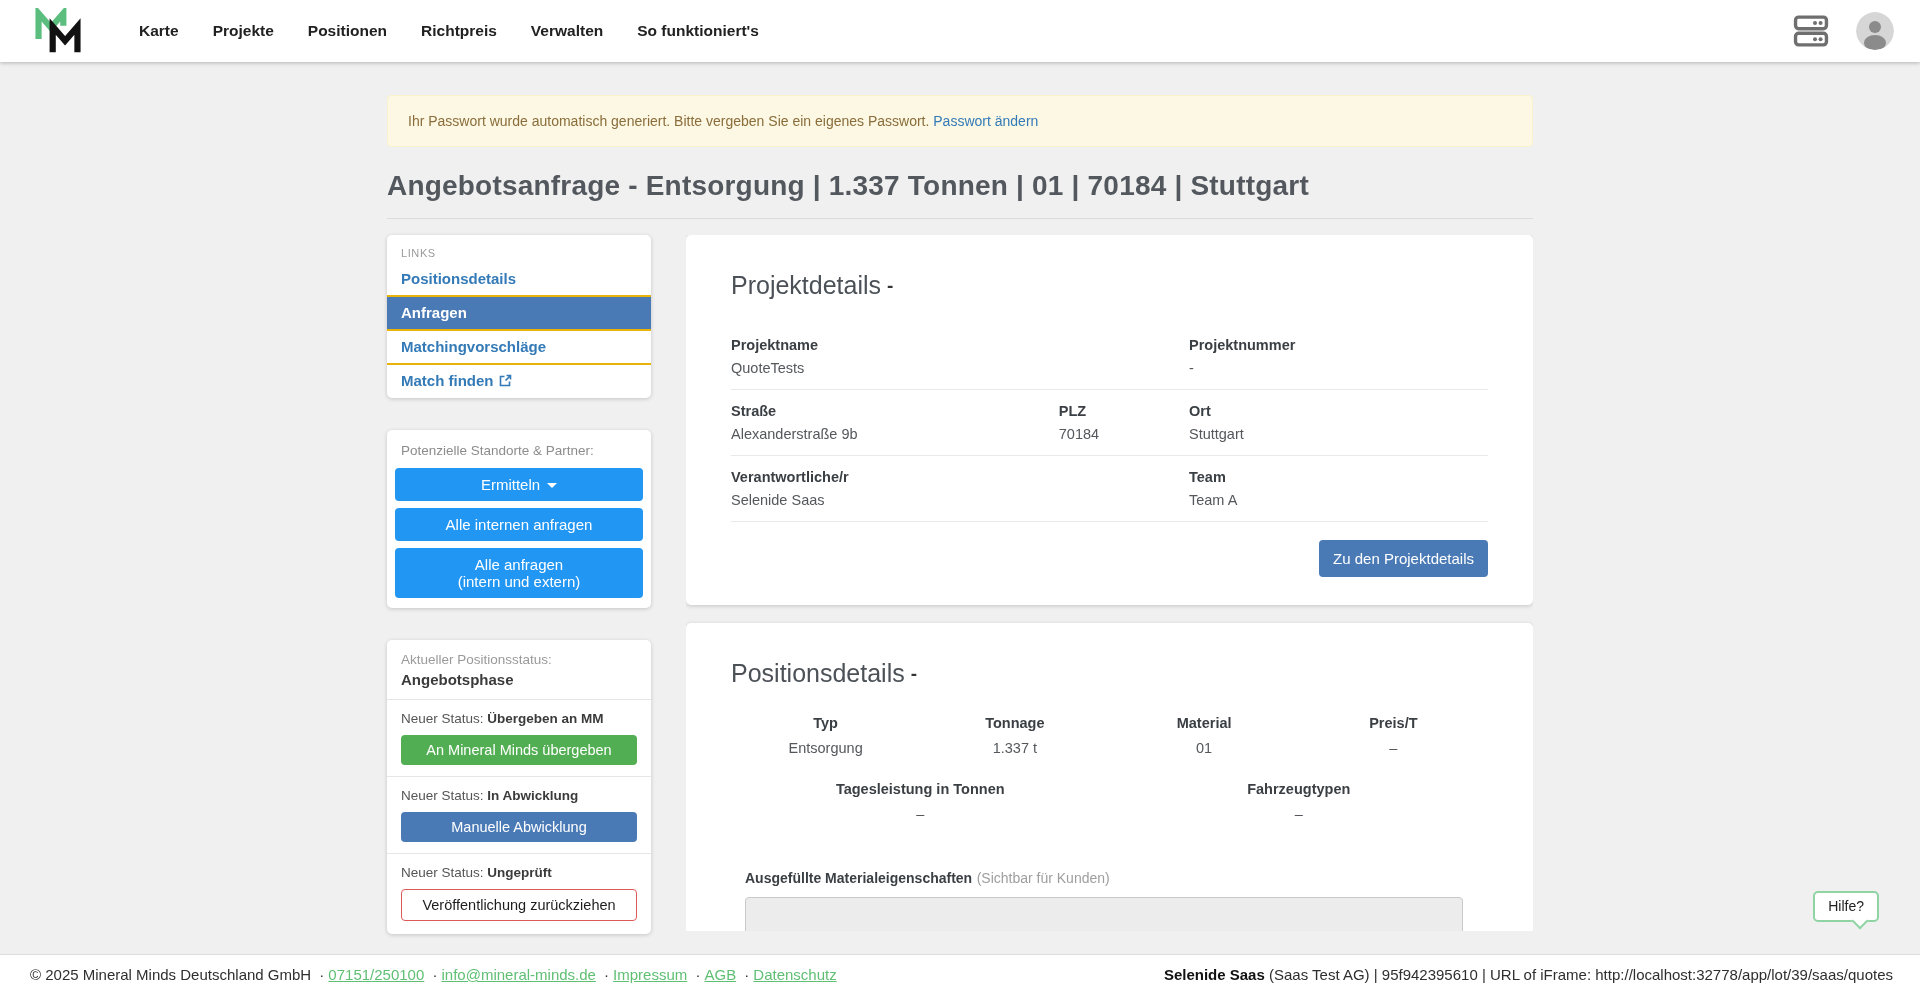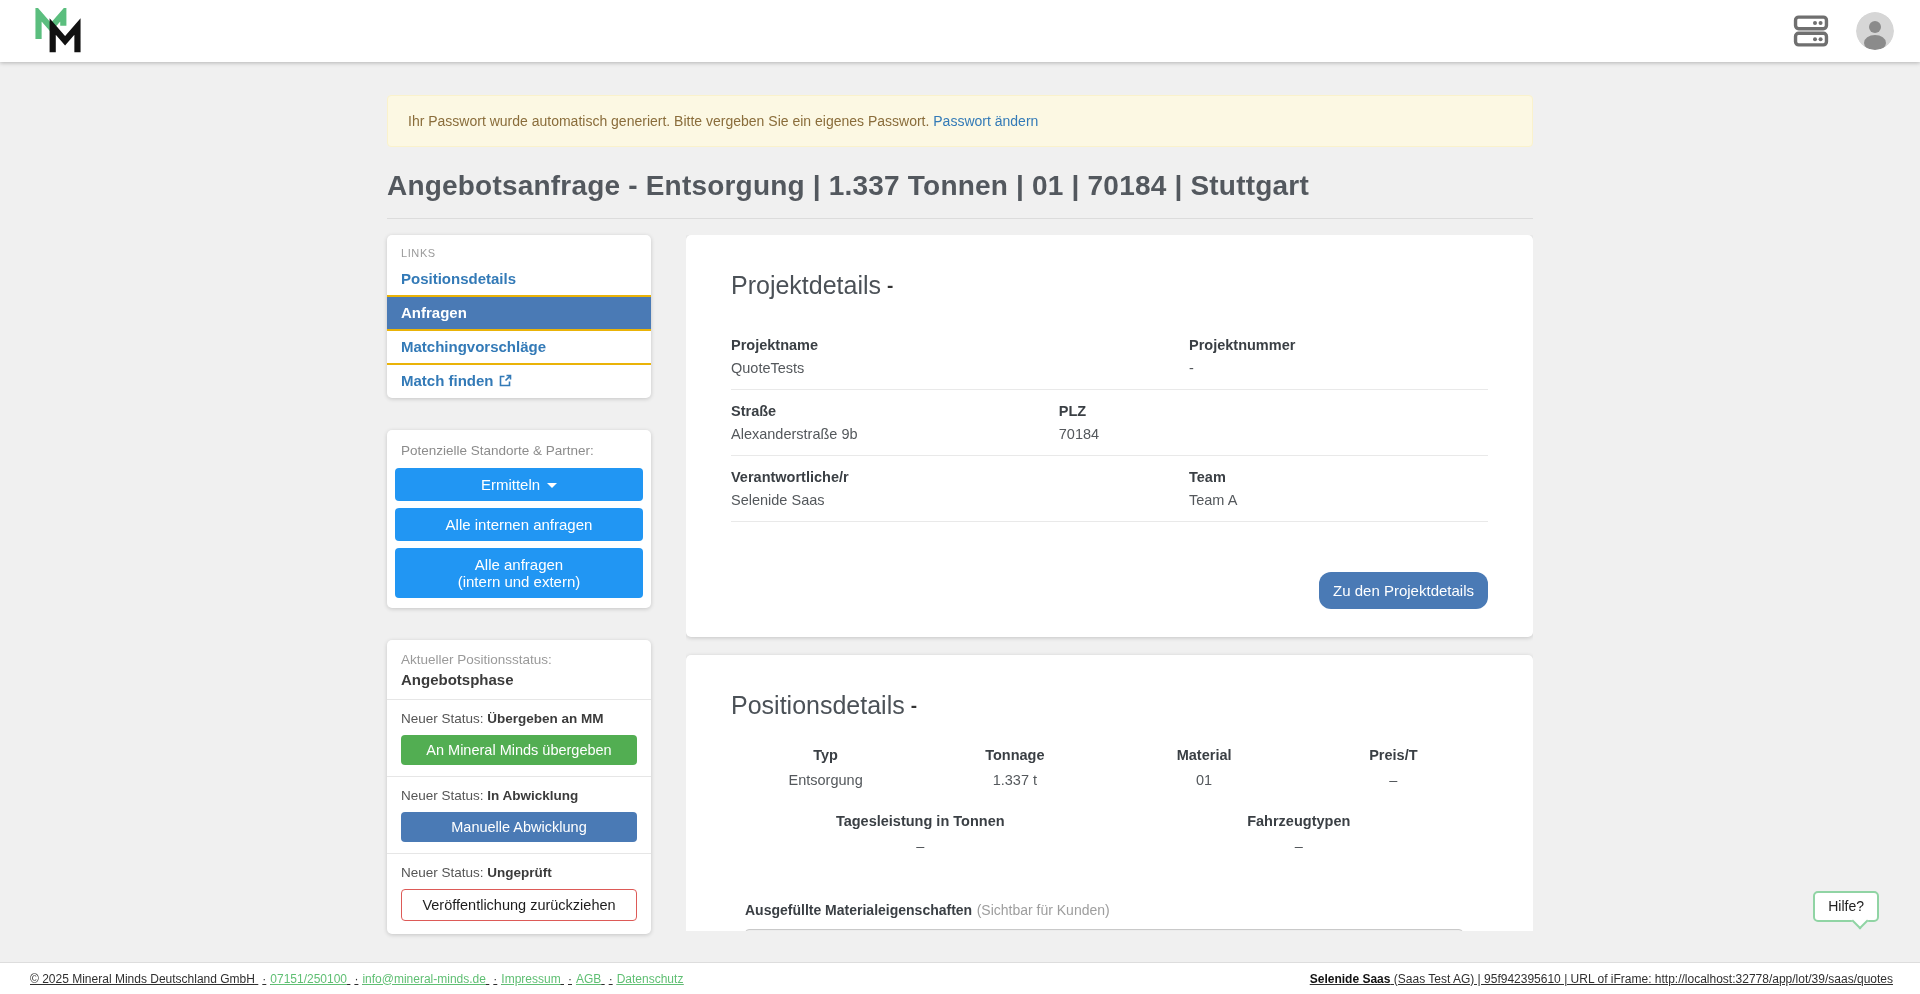--- a/index.html
+++ b/index.html
@@ -64,58 +64,66 @@
   .card-title { font-size:25px; font-weight:400; color:#4b5157; }
   .collapse-btn { font-size:19px; font-weight:700; color:#333; background:none; border:none; cursor:pointer;
     font-family:inherit; line-height:1; padding:2px 6px; }
 
   .fields { margin-top:24px; }
   .frow { display:flex; padding:13px 0; border-bottom:1px solid #e9e9e9; }
   .fcol .flabel { font-size:14.5px; font-weight:700; color:#3a3f44; margin-bottom:7px; }
   .fcol .fvalue { font-size:14.5px; color:#54585c; }
   .w60 { width:60.5%; } .w43 { width:43.3%; } .w17 { width:17.2%; } .w39 { width:39.5%; }
   .btn-row { text-align:right; padding:18px 0 6px; }
-  .btn-primary { display:inline-block; background:#4a7ab5; color:#fff; border:none; border-radius:12px;
-    font-family:inherit; font-size:15px; padding:10px 14px; cursor:pointer;margin-top:32px; }
+  .btn-primary { display:inline-block; background:#4a7ab5; color:#fff; border:none; border-radius:4px;
+    font-family:inherit; font-size:15px; padding:10px 14px; cursor:pointer; }
 
   .pos-inner { padding:36px 45px 0; }
   .crow { display:flex; text-align:center; }
   .crow.r1 { margin-top:27px; }
   .crow.r2 { margin-top:25px; }
   .ccol4 { width:25%; } .ccol2 { width:50%; }
   .clabel { font-size:14.5px; font-weight:700; color:#3a3f44; }
   .cvalue { font-size:14.5px; color:#54585c; margin-top:9px; }
 
   .material-block { margin-top:47px; padding-left:14px; }
   .material-label { font-size:14px; font-weight:700; color:#3a3f44; }
   .material-hint { font-size:14px; color:#9e9e9e; font-weight:400; }
   .textarea-wrap { position:relative; margin:10px 25px 0 14px; }
   .material-textarea { display:block; width:100%; height:74px; background:#ececec; border:1px solid #c9c9c9;
     border-radius:4px; resize:none; font-family:inherit; font-size:14px; padding:8px; color:#444; }
 
   
-  .footer { position:fixed; left:0; bottom:0; width:1920px; height:32px; background:#fff;
+  .footer { position:fixed; left:0; bottom:0; width:1920px; height:40px; background:#fff;
     border-top:1px solid #ddd; z-index:50; display:flex; align-items:center;
-    justify-content:space-between; padding:0 27px 0 30px; font-size:12px; color:#2f2f2f;text-decoration:underline; }
+    justify-content:space-between; padding:0 27px 0 30px; font-size:15px; color:#2f2f2f; }
   .footer a { color:#5fbf73; text-decoration:underline; cursor:pointer; }
   .footer .sep { margin:0 4px; }
   .footer-right b { color:#111; }
   .help-bubble { position:fixed; right:41px; bottom:72px; z-index:60; background:#fff;
     border:2px solid #90d4a4; border-radius:5px; padding:5px 13px 6px; font-size:14px; color:#222; cursor:pointer; }
   .help-bubble::after { content:""; position:absolute; right:11px; bottom:-7px; width:10px; height:10px;
     background:#fff; border-right:2px solid #90d4a4; border-bottom:2px solid #90d4a4; transform:rotate(45deg); }
 </style>
 </head>
 <body>
 
 <header class="navbar">
   <svg class="logo" viewBox="0 0 56 52">
     <path d="M6 35 V6 L20 22 L34 6 V20" fill="none" stroke="#5bbe7e" stroke-width="7"></path>
     <path d="M22 50 V21 L36 37 L50 21 V50" fill="none" stroke="#111" stroke-width="7"></path>
   </svg>
+  <nav class="nav-menu">
+    <span class="nav-item">Karte</span>
+    <span class="nav-item">Projekte</span>
+    <span class="nav-item">Positionen</span>
+    <span class="nav-item">Richtpreis</span>
+    <span class="nav-item">Verwalten</span>
+    <span class="nav-item">So funktioniert's</span>
+  </nav>
   <div class="nav-right">
     <svg class="icon-server" viewBox="0 0 24 22">
       <rect x="2" y="2" width="20" height="7.5" rx="2" fill="none" stroke="#6f6f6f" stroke-width="2.2"></rect>
       <rect x="2" y="12.5" width="20" height="7.5" rx="2" fill="none" stroke="#6f6f6f" stroke-width="2.2"></rect>
       <circle cx="14.6" cy="5.8" r="1.3" fill="#6f6f6f"></circle>
         <circle cx="18.2" cy="5.8" r="1.3" fill="#6f6f6f"></circle>
       <circle cx="14.6" cy="16.3" r="1.3" fill="#6f6f6f"></circle>
         <circle cx="18.2" cy="16.3" r="1.3" fill="#6f6f6f"></circle>
     </svg>
     <svg class="avatar" viewBox="0 0 38 38">
@@ -208,20 +216,24 @@
             </div>
             <div class="frow">
               <div class="fcol w43">
                   <div class="flabel">Straße</div>
                   <div class="fvalue">Alexanderstraße 9b</div>
                 </div>
               <div class="fcol w17">
                   <div class="flabel">PLZ</div>
                   <div class="fvalue">70184</div>
                 </div>
+              <div class="fcol w39">
+                  <div class="flabel">Ort</div>
+                  <div class="fvalue">Stuttgart</div>
+                </div>
             </div>
             <div class="frow">
               <div class="fcol w60">
                   <div class="flabel">Verantwortliche/r</div>
                   <div class="fvalue">Selenide Saas</div>
                 </div>
               <div class="fcol w39">
                   <div class="flabel">Team</div>
                   <div class="fvalue">Team A</div>
                 </div>

